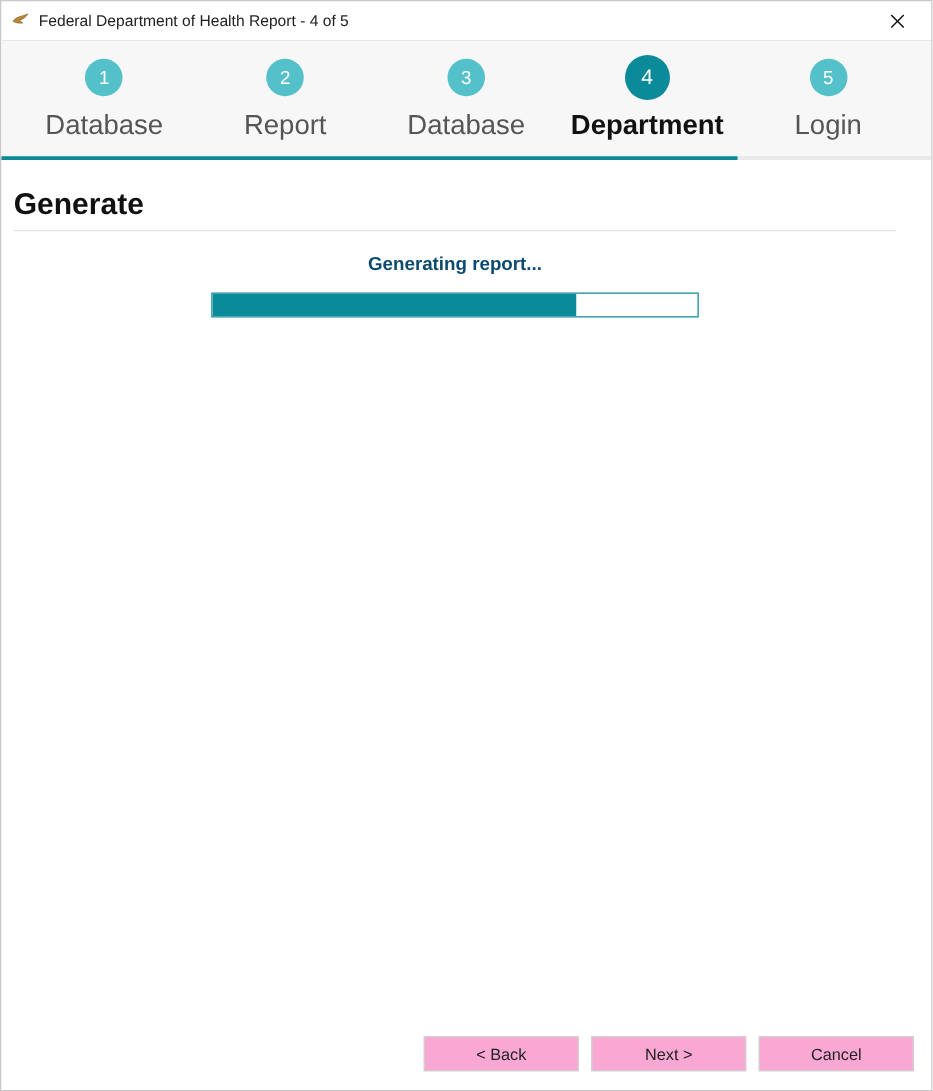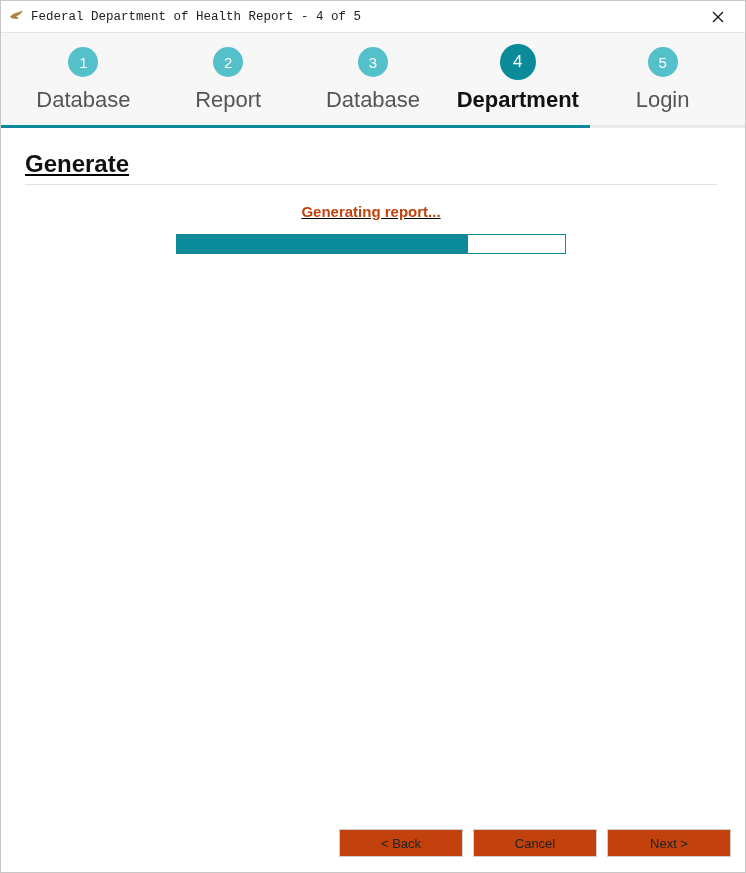--- a/index.html
+++ b/index.html
@@ -17,21 +17,20 @@
       position: relative;
     }
     .titlebar {
       display: flex;
       align-items: center;
       height: 32px;
       padding: 0 4px 0 8px;
       font-size: 12.5px;
       color: #222;
       border-bottom: 1px solid #e6e6e6;
-      font-family: Liberation Mono, monospace;
     }
     .titlebar .app-icon {
       width: 16px;
       height: 16px;
       margin-right: 6px;
       display: inline-flex;
       align-items: center;
       justify-content: center;
     }
     .titlebar .title-text {
@@ -101,22 +100,21 @@
     }
     .active-underline {
       position: absolute;
       height: 3px;
       background: #0b8b9a;
       bottom: -3px;
       left: 0;
     }
 
     .content {
-      padding: 22px 28px 0 24px;
-      text-decoration: underline;
+      padding: 22px 28px 0 10px;
     }
     .page-heading {
       font-size: 24px;
       font-weight: 700;
       color: #111;
       margin-bottom: 6px;
     }
     .page-subtitle {
       font-size: 17px;
       color: #333;
@@ -125,21 +123,21 @@
     }
     .divider {
       border: none;
       border-top: 1px solid #e2e2e2;
       margin-bottom: 18px;
     }
     .status-text {
       text-align: center;
       font-size: 15px;
       font-weight: 700;
-      color: #c2410c;
+      color: #0c4a6e;
       margin-bottom: 14px;
     }
     .progress-outer {
       width: 390px;
       height: 20px;
       margin: 0 auto;
       border: 1px solid #0b8b9a;
       background: #fff;
       overflow: hidden;
     }
@@ -156,21 +154,21 @@
       height: 48px;
       display: flex;
       align-items: center;
       justify-content: flex-end;
       gap: 10px;
       padding: 0 14px 10px 0;
     }
     .btn {
       width: 124px;
       height: 28px;
-      background: #c2410c;
+      background: #f9a8d4;
       border: 1px solid #cfcfcf;
       font-size: 13px;
       color: #222;
       cursor: pointer;
       display: flex;
       align-items: center;
       justify-content: center;
       font-family: inherit;
     }
   </style>
@@ -222,15 +220,15 @@
   <div class="page-heading">Generate</div>
   <hr class="divider">
   <div class="status-text">Generating report...</div>
   <div class="progress-outer">
     <div class="progress-inner" id="progress-inner" style="width: 75%;"></div>
   </div>
 </div>
 
 <div class="footer">
   <button class="btn">&lt; Back</button>
+  <button class="btn">Next &gt;</button>
   <button class="btn">Cancel</button>
-  <button class="btn">Next &gt;</button>
 </div>
 
 </body></html>

